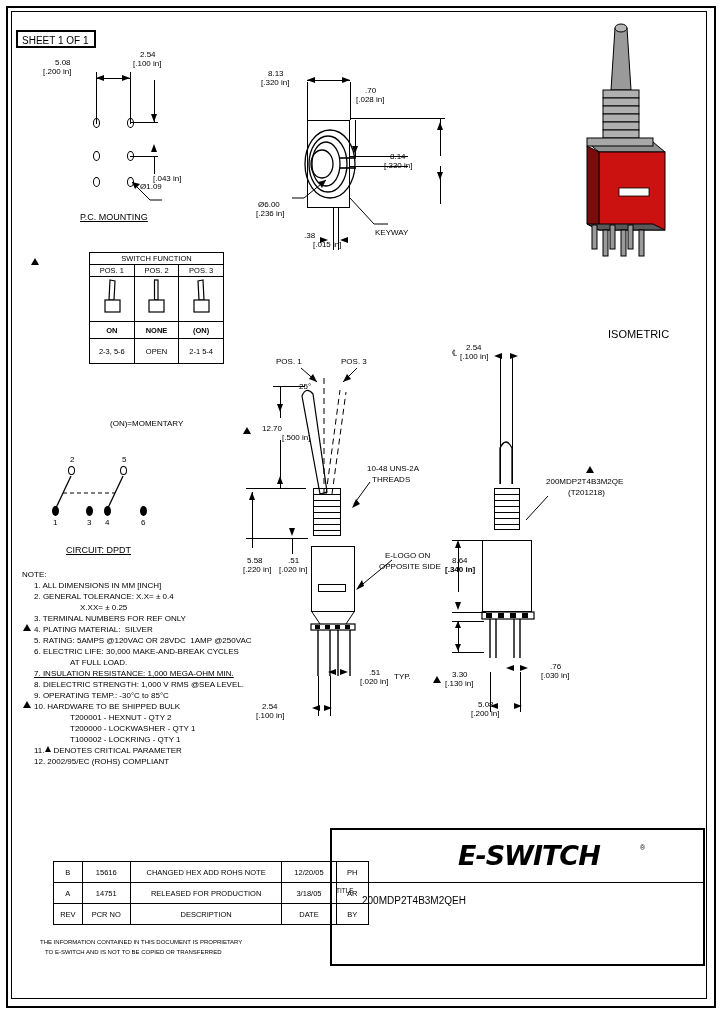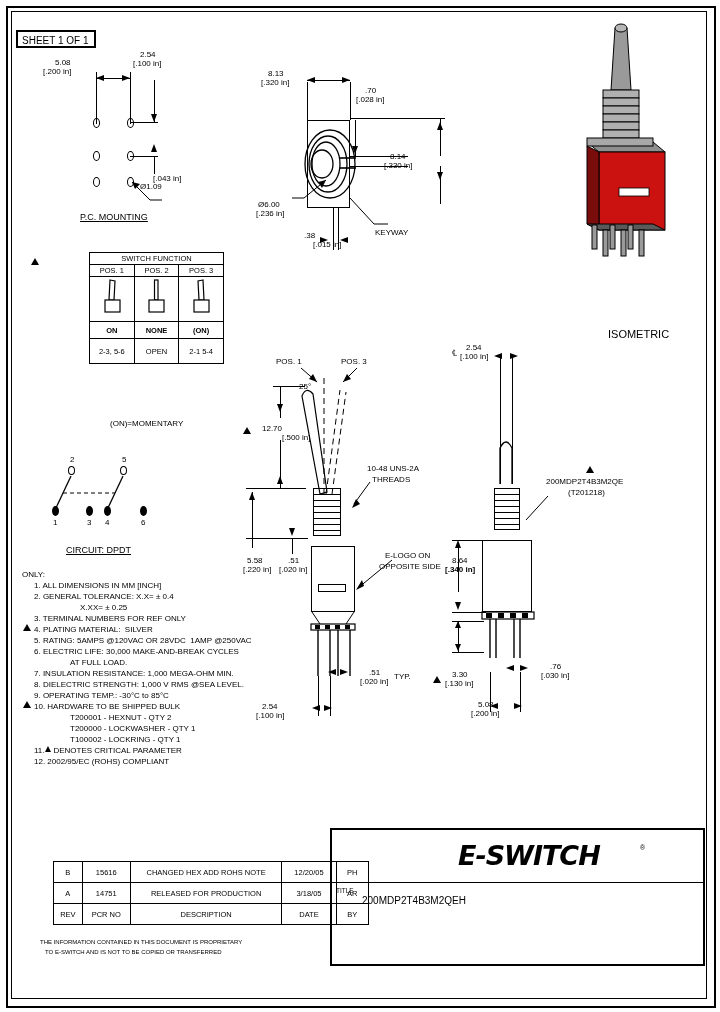--- a/index.html
+++ b/index.html
@@ -151,31 +151,31 @@
     <div class="dot" style="left:104px;top:506px;width:7px;height:10px;"></div>
     <div class="dot" style="left:140px;top:506px;width:7px;height:10px;"></div>
     <div class="txt t8" style="left:53px;top:518px;">1</div>
     <div class="txt t8" style="left:87px;top:518px;">3</div>
     <div class="txt t8" style="left:105px;top:518px;">4</div>
     <div class="txt t8" style="left:141px;top:518px;">6</div>
     <div class="txt t9 ul" style="left:66px;top:545px;">CIRCUIT: DPDT</div>
   </div>
 
   <div>
-    <div class="txt t8" style="left:22px;top:570px;">ONLY:</div>
+    <div class="txt t8" style="left:22px;top:570px;">NOTE:</div>
     <div class="txt t8" style="left:34px;top:581px;">1. ALL DIMENSIONS IN MM [INCH]</div>
     <div class="txt t8" style="left:34px;top:592px;">2. GENERAL TOLERANCE: X.X= ± 0.4</div>
     <div class="txt t8" style="left:80px;top:603px;">X.XX= ± 0.25</div>
     <div class="txt t8" style="left:34px;top:614px;">3. TERMINAL NUMBERS FOR REF ONLY</div>
     <div class="tri" style="left:23px;top:624px;"></div>
     <div class="txt t8" style="left:34px;top:625px;">4. PLATING MATERIAL:  SILVER</div>
     <div class="txt t8" style="left:34px;top:636px;">5. RATING: 5AMPS @120VAC OR 28VDC  1AMP @250VAC</div>
     <div class="txt t8" style="left:34px;top:647px;">6. ELECTRIC LIFE: 30,000 MAKE-AND-BREAK CYCLES</div>
     <div class="txt t8" style="left:70px;top:658px;">AT FULL LOAD.</div>
-    <div class="txt t8" style="left:34px;top:669px;">7. INSULATION RESISTANCE: 1,000 MEGA-OHM MIN.</div>
+    <div class="txt t8" style="left:34px;top:669px;text-decoration:underline;">7. INSULATION RESISTANCE: 1,000 MEGA-OHM MIN.</div>
     <div class="txt t8" style="left:34px;top:680px;">8. DIELECTRIC STRENGTH: 1,000 V RMS @SEA LEVEL.</div>
     <div class="txt t8" style="left:34px;top:691px;">9. OPERATING TEMP.: -30°C to 85°C</div>
     <div class="tri" style="left:23px;top:701px;"></div>
     <div class="txt t8" style="left:34px;top:702px;">10. HARDWARE TO BE SHIPPED BULK</div>
     <div class="txt t8" style="left:70px;top:713px;">T200001 - HEXNUT - QTY 2</div>
     <div class="txt t8" style="left:70px;top:724px;">T200000 - LOCKWASHER - QTY 1</div>
     <div class="txt t8" style="left:70px;top:735px;">T100002 - LOCKRING - QTY 1</div>
     <div class="txt t8" style="left:34px;top:746px;">11.    DENOTES CRITICAL PARAMETER</div>
     <div class="tri" style="left:45px;top:746px;border-left-width:3px;border-right-width:3px;border-bottom-width:6px;"></div>
     <div class="txt t8" style="left:34px;top:757px;">12. 2002/95/EC (ROHS) COMPLIANT</div>

